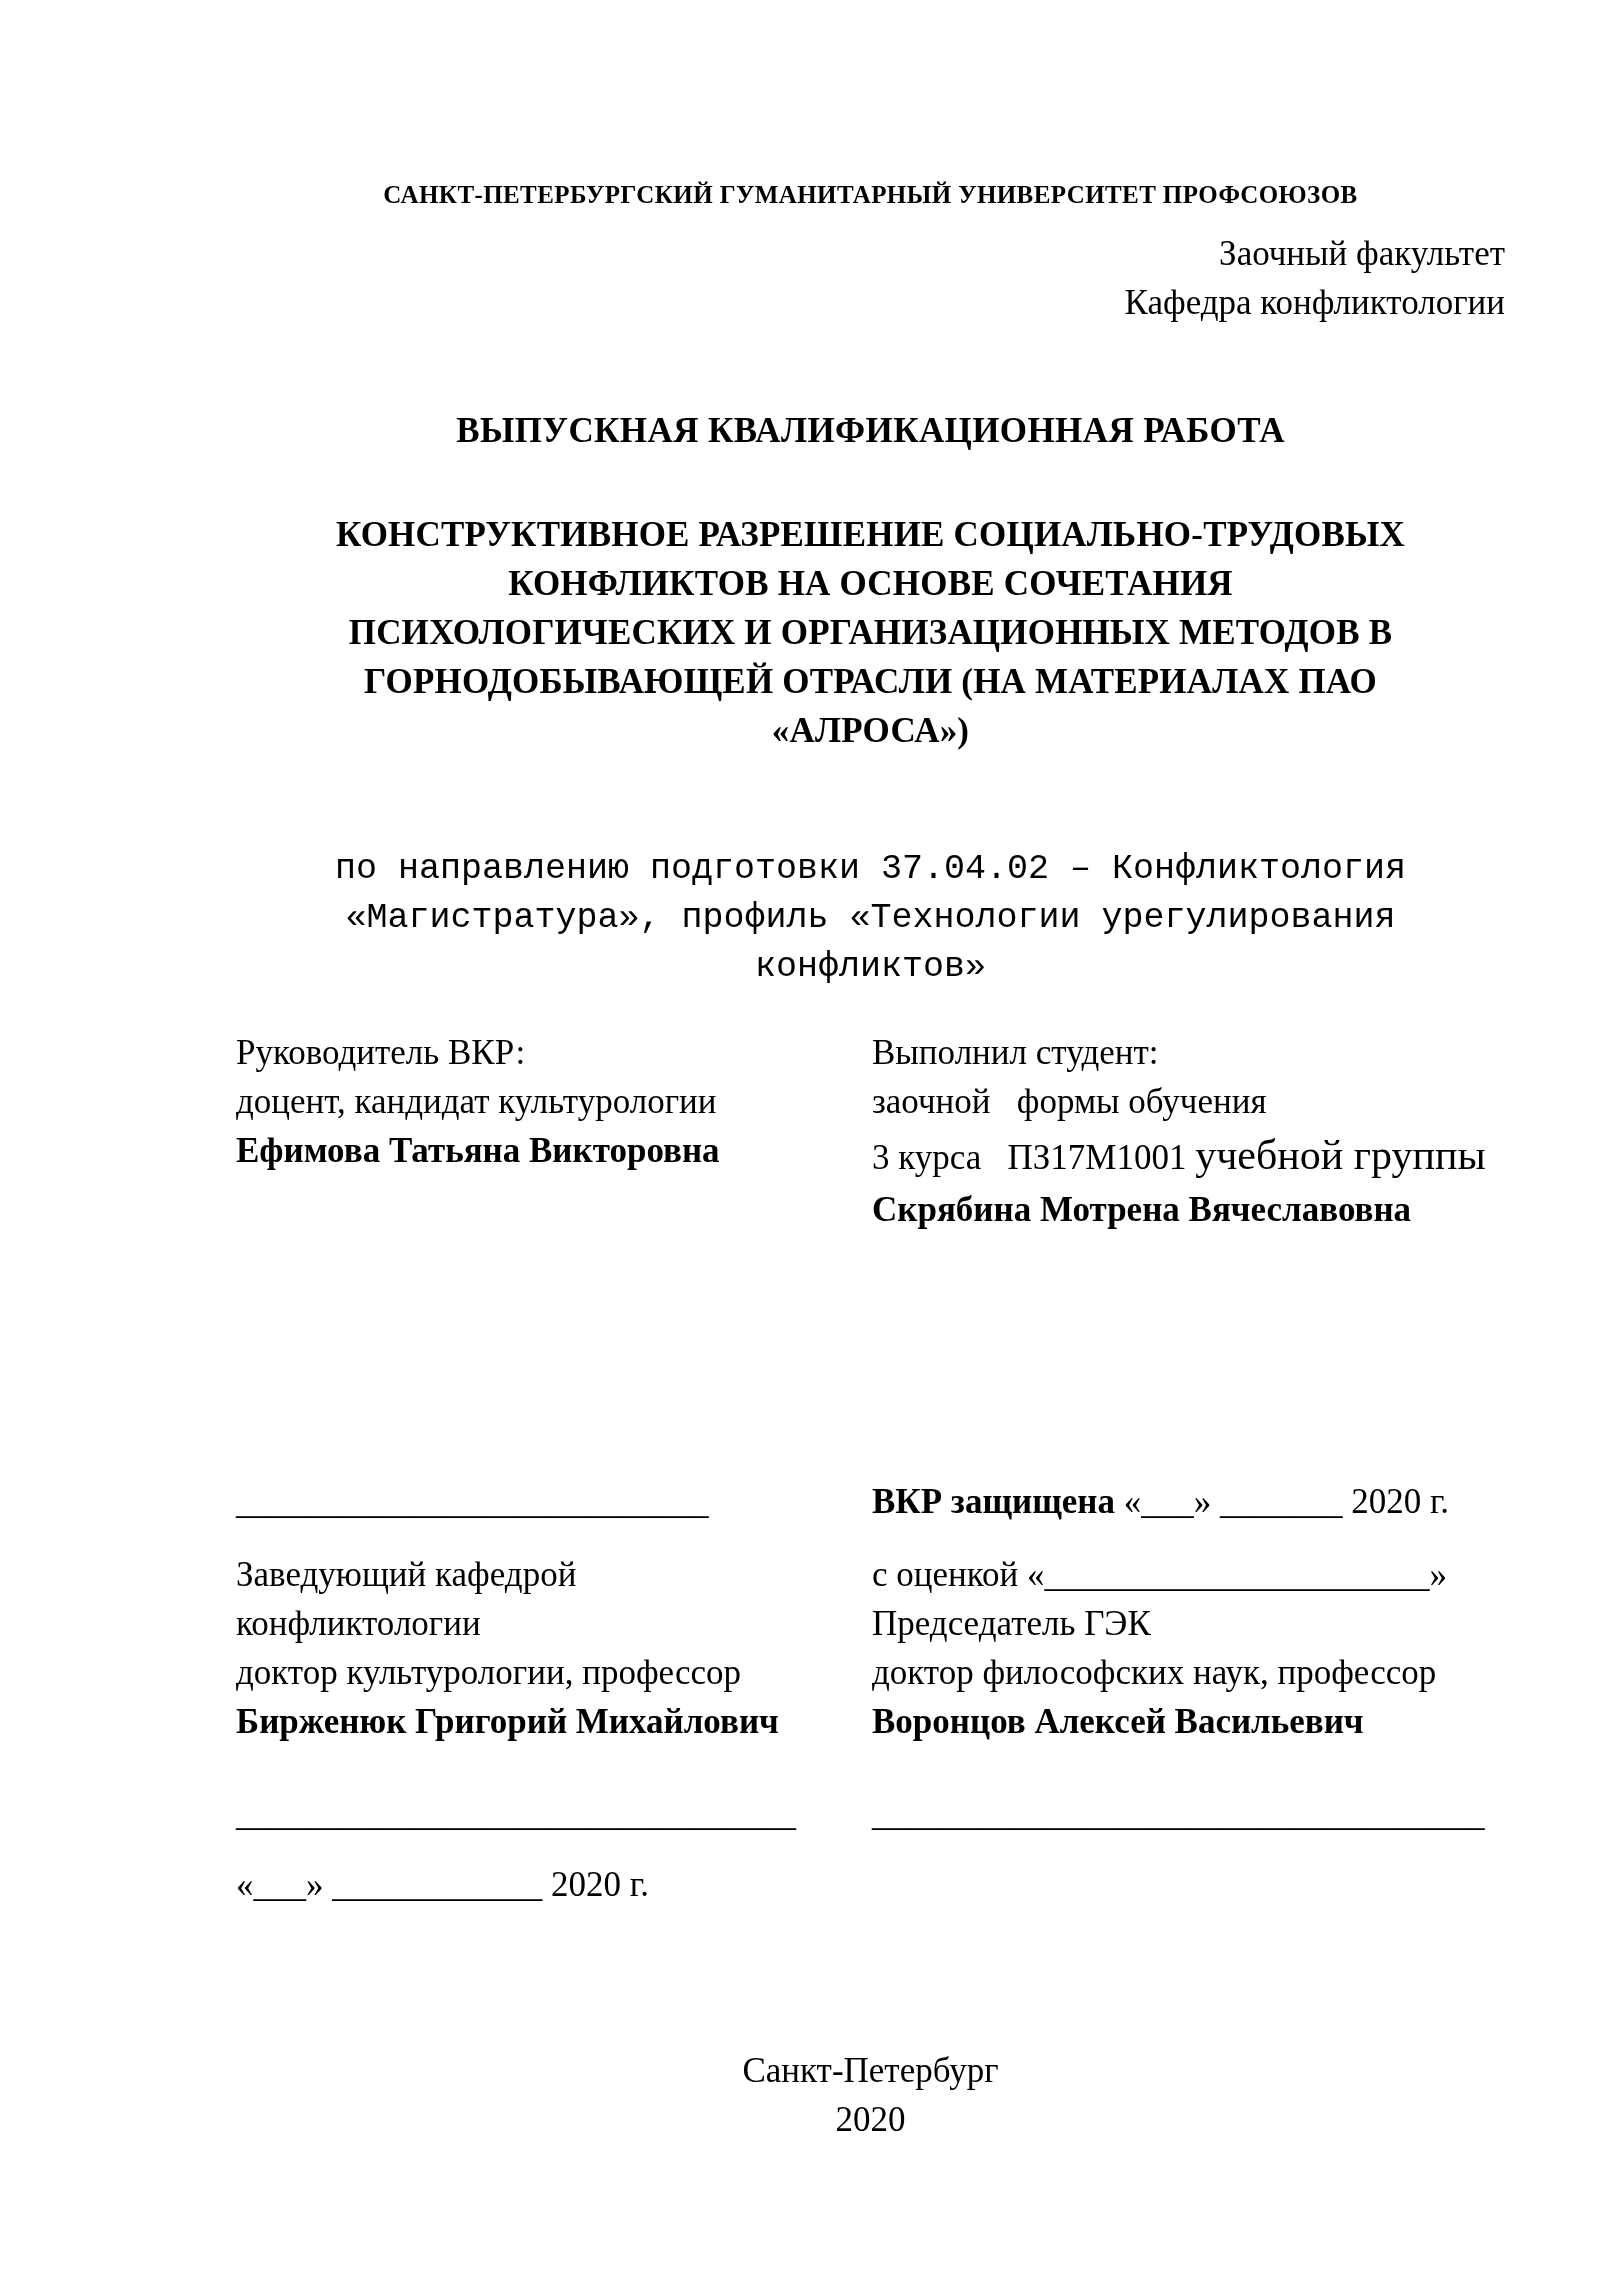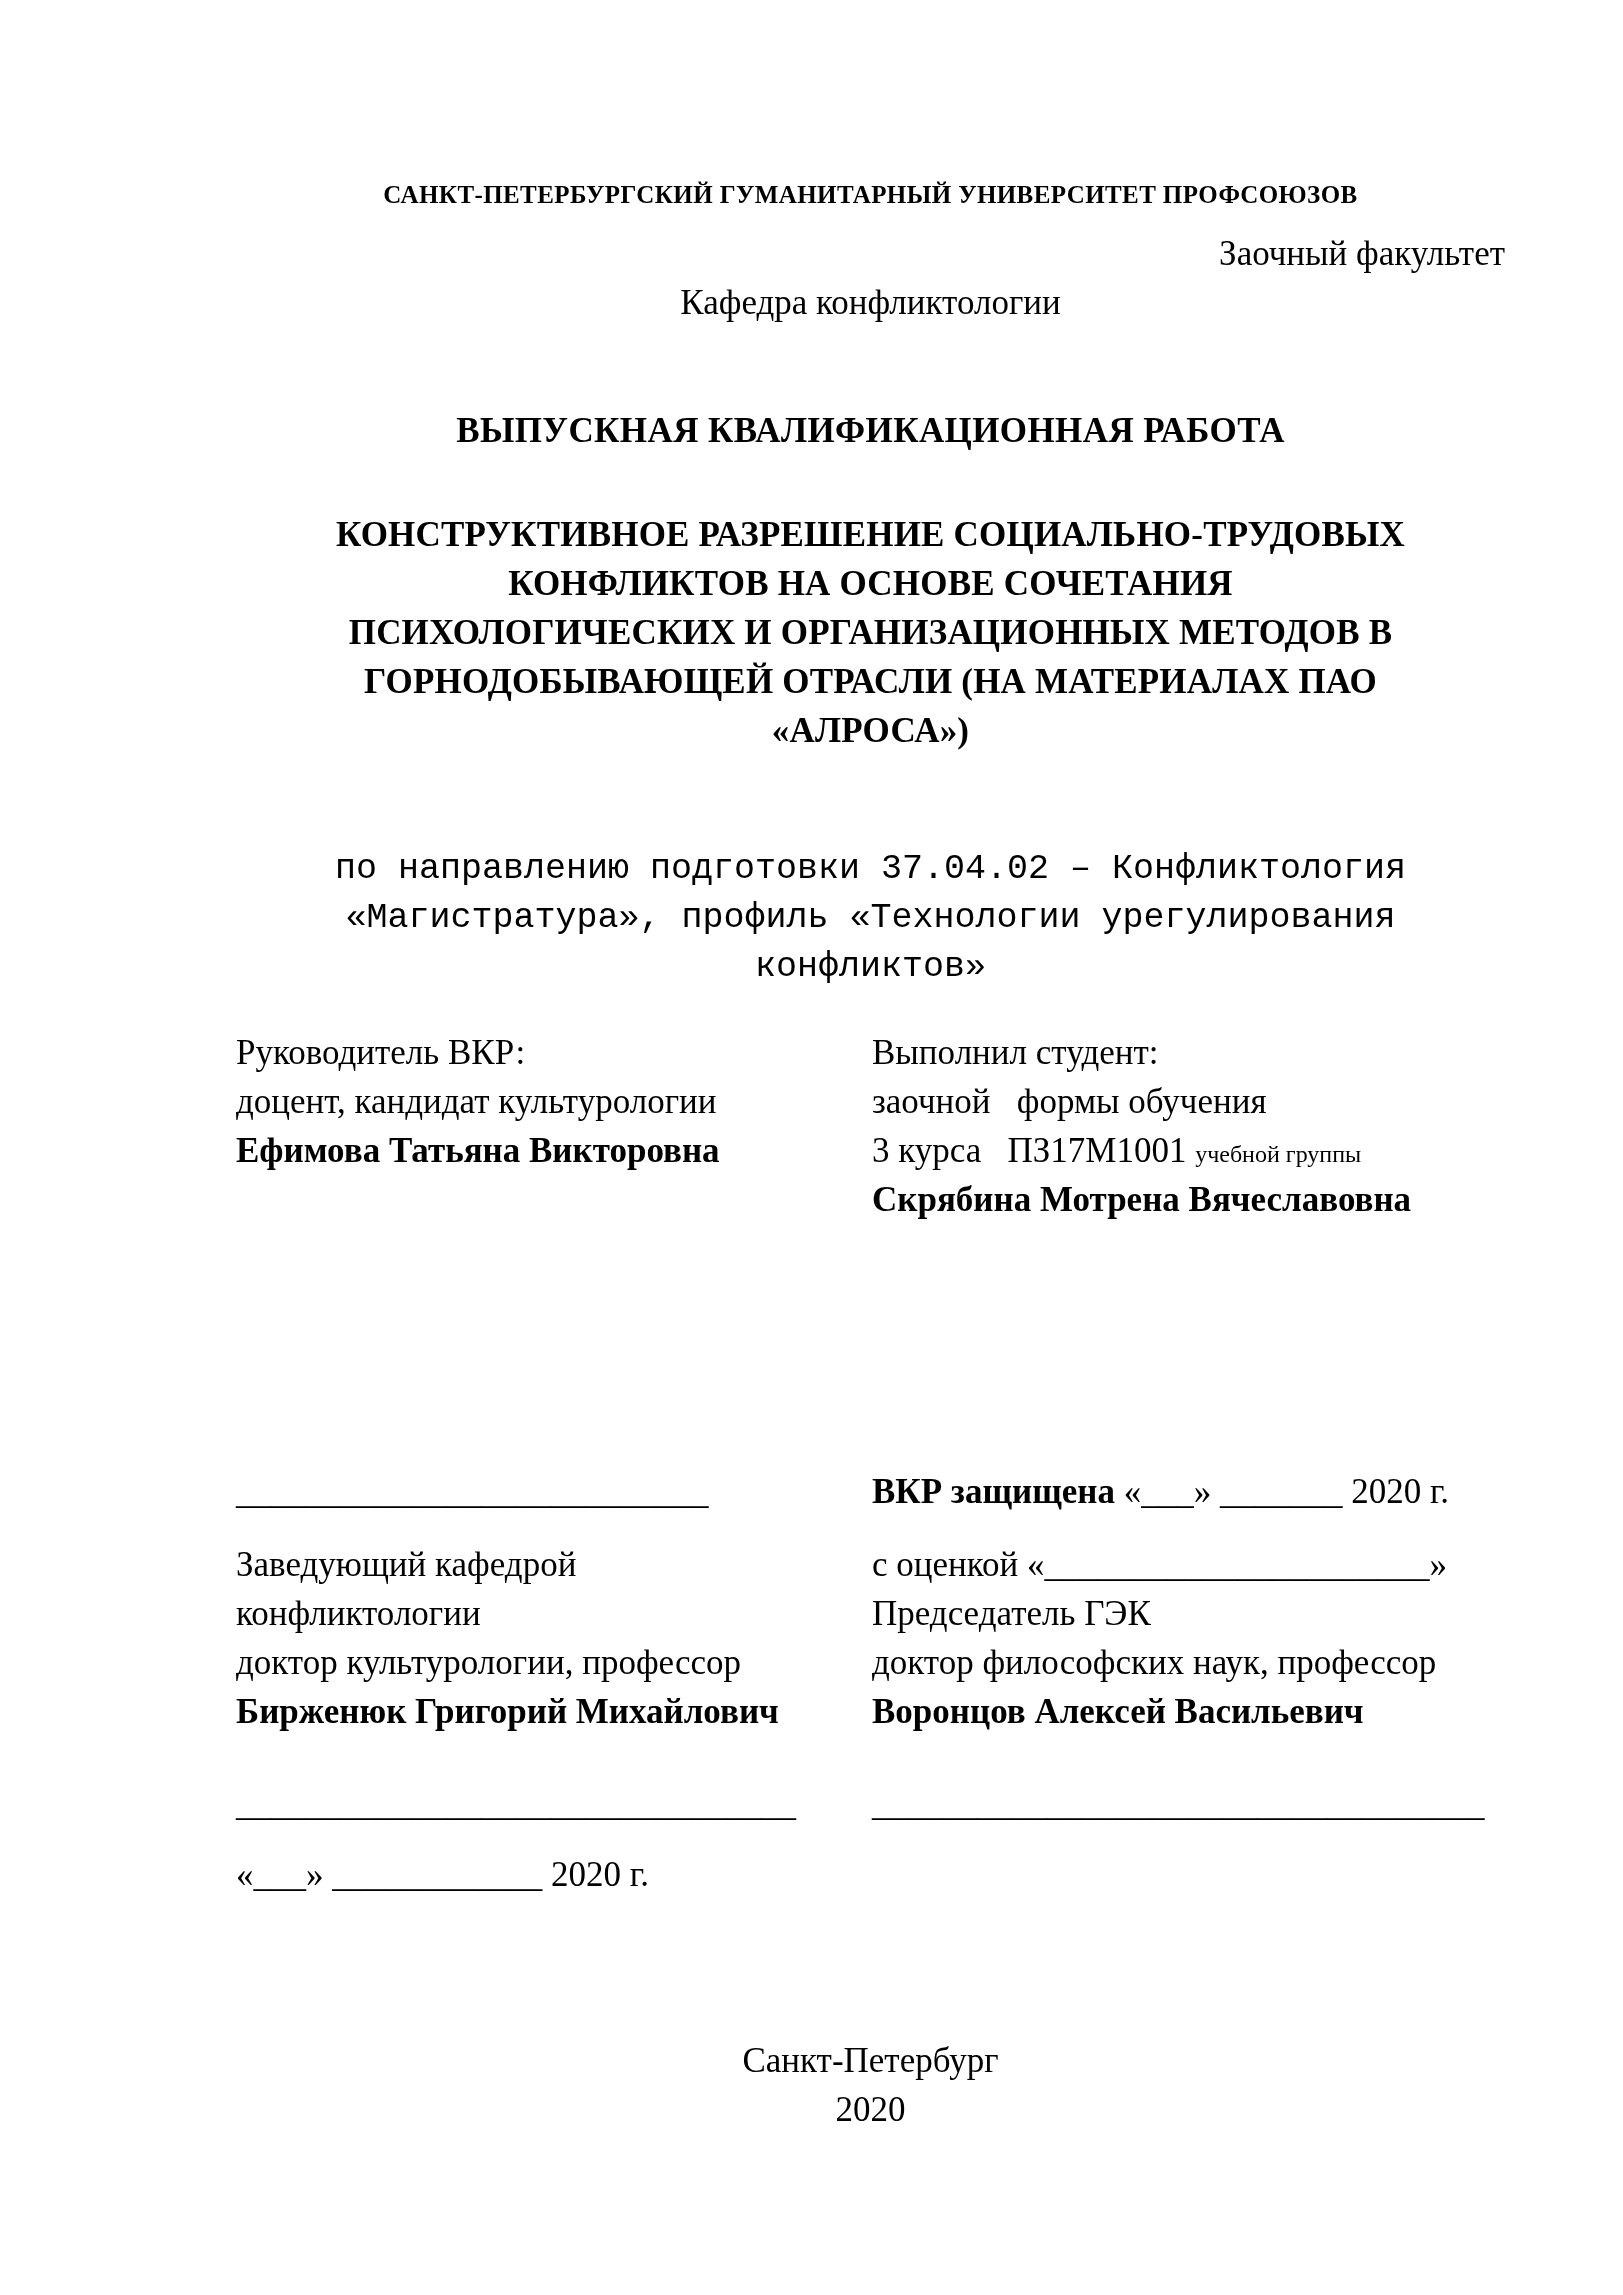--- a/index.html
+++ b/index.html
@@ -12,40 +12,40 @@
     color: #000000;
     font-family: "Liberation Serif", "DejaVu Serif", serif;
     font-size: 35px;
     line-height: 1.4;
     padding: 177px 118px 0 236px;
     overflow: hidden;
   }
   .t { white-space: pre-wrap; }
   .bold { font-weight: bold; }
   .center { text-align: center; }
-  .right { text-align: center; }
+  .right { text-align: right; }
 
   .university { font-size: 25px; letter-spacing: 0.4px; }
   .faculty { margin-top: 17.3px; text-align: right; }
   .department { margin-top: 0; }
 
   .work-type { margin-top: 79px; letter-spacing: 0.4px; }
   .thesis-title { margin-top: 55px; letter-spacing: 0.2px; }
 
   .program { margin-top: 90px; font-family: Liberation Mono, monospace; }
 
   .cols { display: grid; grid-template-columns: 636px 1fr; }
   .people { margin-top: 36px; }
 
   .approval { margin-top: 243px; }
   .sub { margin-top: 23.6px; }
   .sig-line2 { margin-top: 43px; }
   .date-line { margin-top: 22px; }
 
-  .small { font-size: 24px; }
+  .small { font-size: 42px; }
 
   .doc-footer { margin-top: 137px; }
 </style>
 </head>
 <body>
 
 <div class="page">
 
   <header class="doc-header">
     <div class="t center bold university">САНКТ-ПЕТЕРБУРГСКИЙ ГУМАНИТАРНЫЙ УНИВЕРСИТЕТ ПРОФСОЮЗОВ</div>

